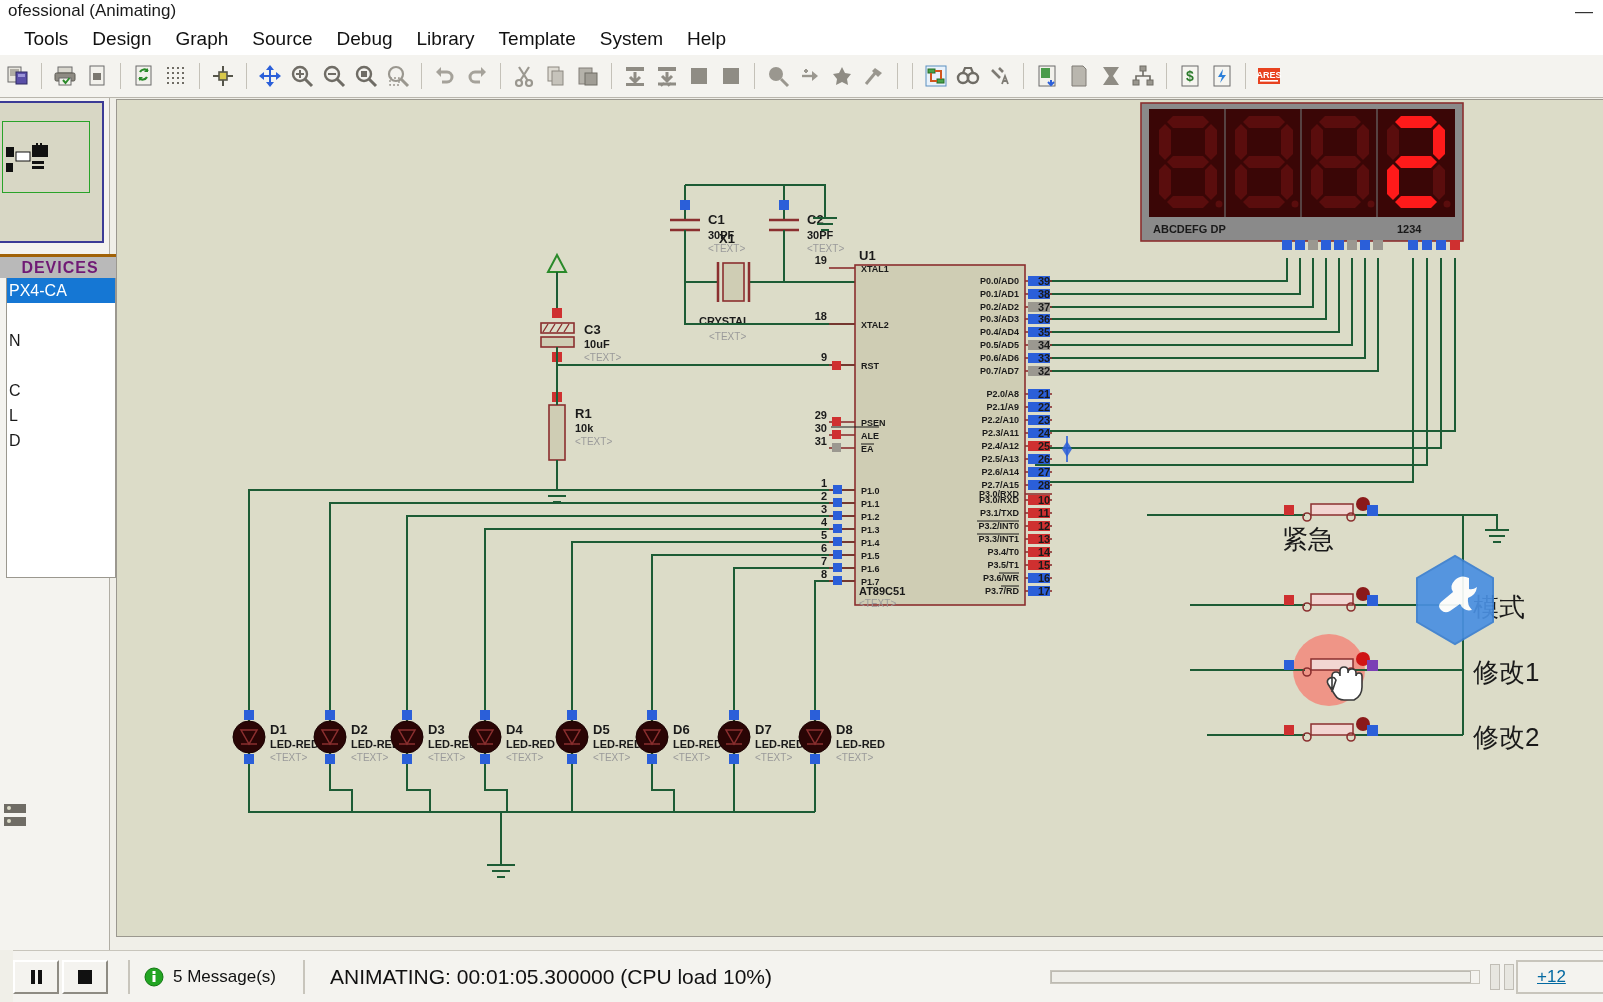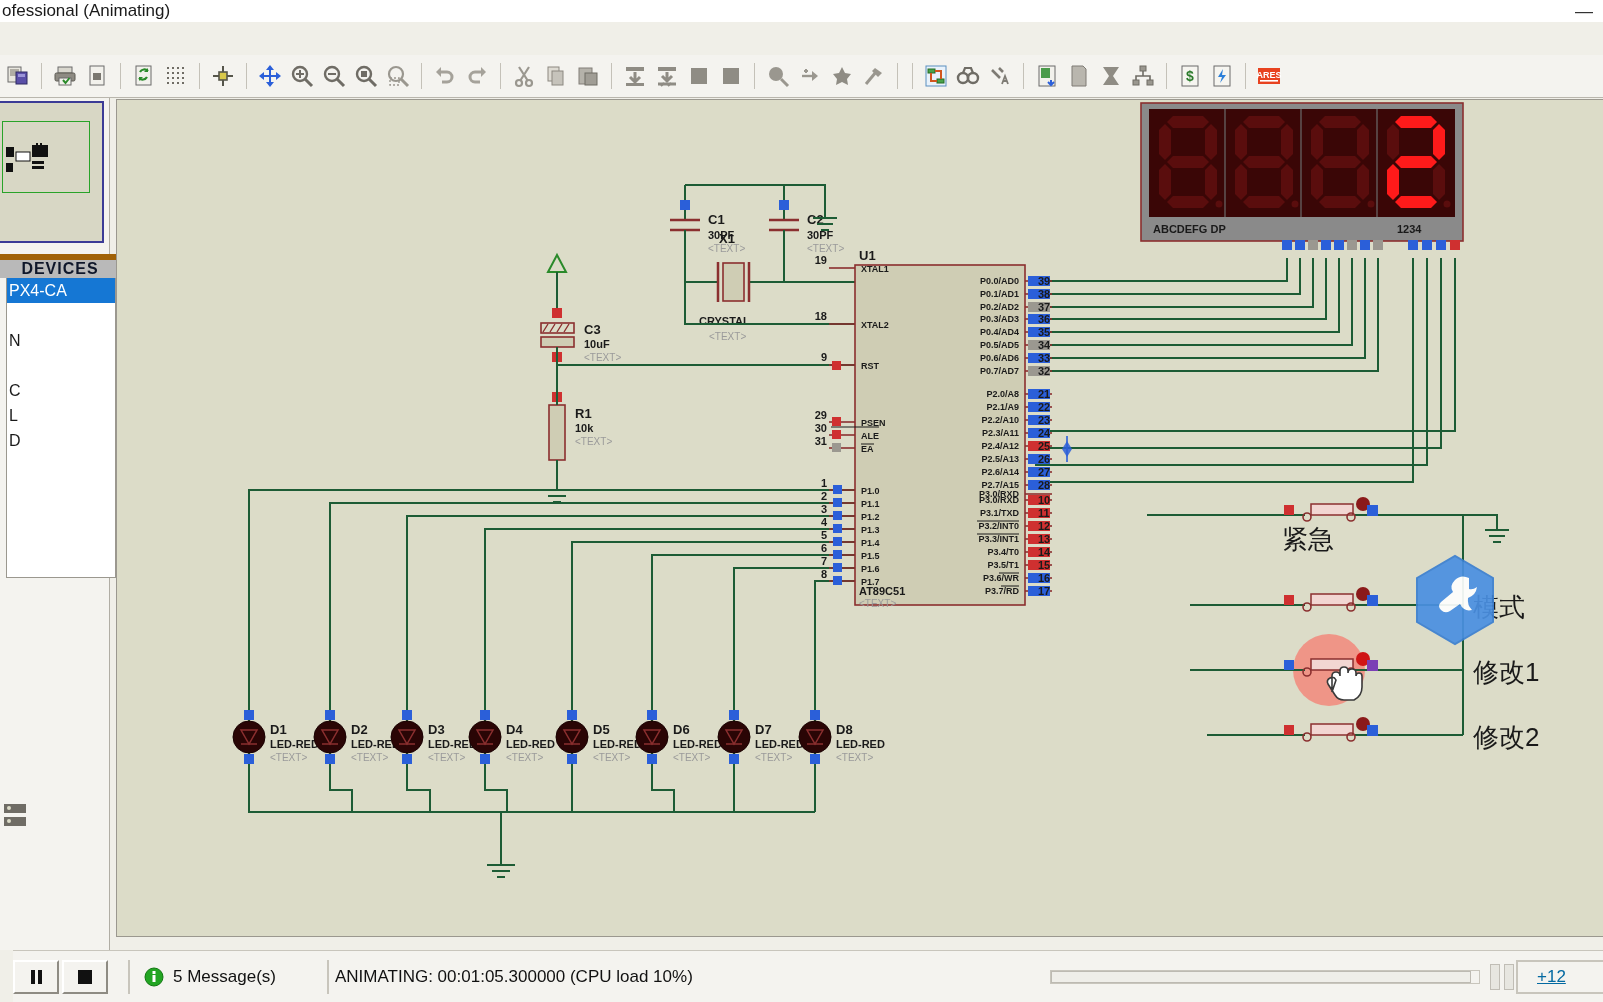--- a/index.html
+++ b/index.html
@@ -12,21 +12,21 @@
   }
   #app { position: relative; width: 1603px; height: 1002px; }
 
   
   .titlebar {
     position: absolute; left: 0; top: 0; width: 1603px; height: 22px;
     background: #ffffff;
     display: flex; align-items: center;
   }
   .titlebar .title {
-    font-size: 17px; color: #1a1a1a; padding-left: 2px;
+    font-size: 17px; color: #1a1a1a; padding-left: 8px;
     white-space: nowrap; letter-spacing: 0px;
   }
   .titlebar .winbtns {
     margin-left: auto; display: flex; align-items: center;
     padding-right: 10px; gap: 22px;
   }
   .titlebar .winbtn { font-size: 18px; color: #333; line-height: 1; }
 
   
   .menubar {
@@ -70,23 +70,23 @@
   .overview-green {
     position: absolute; left: 4px; top: 18px; width: 88px; height: 72px;
     border: 1px solid #29a329;
   }
   .mini-sch {
     position: absolute; left: 8px; top: 40px; width: 58px; height: 36px;
   }
   .devices-header {
     position: absolute; left: 0px; top: 156px; width: 120px; height: 24px;
     background: #b9b9b9;
-    border-top: 6px solid #a16207;
+    border-top: 3px solid #a16207;
     display: flex; align-items: center; justify-content: center;
-    font-size: 16px; font-weight: bold; color: #0f172a;
+    font-size: 16px; font-weight: bold; color: #701a75;
     letter-spacing: 1px;
   }
   .devices-list {
     position: absolute; left: 0px; top: 180px; width: 110px; height: 300px;
     background: #ffffff; border: 1px solid #9b988f; border-top: none;
     overflow: hidden;
     margin-left: 6px;
   }
   .dev-row {
     height: 25px; line-height: 25px; font-size: 16px;
@@ -122,24 +122,24 @@
     display: flex; align-items: center; justify-content: center;
   }
   .msgs {
     display: flex; align-items: center; gap: 9px;
     padding: 0 14px; height: 34px;
     border-left: 2px solid #c8c5bc;
     margin-left: 8px;
   }
   .msgs .txt { font-size: 17px; color: #111; white-space: nowrap; }
   .anim-status {
-    margin-left: 28px; padding: 0 6px; height: 34px;
+    margin-left: 4px; padding: 0 25px; height: 34px;
     display: flex; align-items: center;
     border-left: 2px solid #c8c5bc;
-    font-size: 17px; color: #111; white-space: nowrap;
+    font-size: 21px; color: #111; white-space: nowrap;
   }
   .right-status {
     margin-left: auto; display: flex; align-items: center; height: 34px;
   }
   .coord-box {
     border: 2px solid #c8c5bc; border-right: none;
     height: 34px; display: flex; align-items: center;
     padding: 0 19px; font-size: 17px; color: #0369a1;
     overflow: hidden; width: 100px; text-decoration: underline;
   }
@@ -168,20 +168,31 @@
 
 <div id="app">
 
   <div class="titlebar">
     <div class="title">ofessional (Animating)</div>
     <div class="winbtns">
       <span class="winbtn">—</span>
     </div>
   </div>
 
+  <div class="menubar">
+    <div class="menu-item">Tools</div>
+    <div class="menu-item">Design</div>
+    <div class="menu-item">Graph</div>
+    <div class="menu-item">Source</div>
+    <div class="menu-item">Debug</div>
+    <div class="menu-item">Library</div>
+    <div class="menu-item">Template</div>
+    <div class="menu-item">System</div>
+    <div class="menu-item">Help</div>
+  </div>
 
   <div class="toolbar">
     <div class="tb-btn">
       <svg class="tb-ico" width="24" height="24" viewBox="0 0 24 24">
         <rect x="2" y="3" width="13" height="15" fill="#e8e6de" stroke="#6b6b6b"></rect>
         <rect x="4" y="5" width="9" height="7" fill="#b0ada4"></rect>
         <rect x="10" y="8" width="11" height="12" fill="#5a4fa8" stroke="#2e2a63"></rect>
         <rect x="12" y="10" width="7" height="3" fill="#9b94d8"></rect>
       </svg>
     </div>

